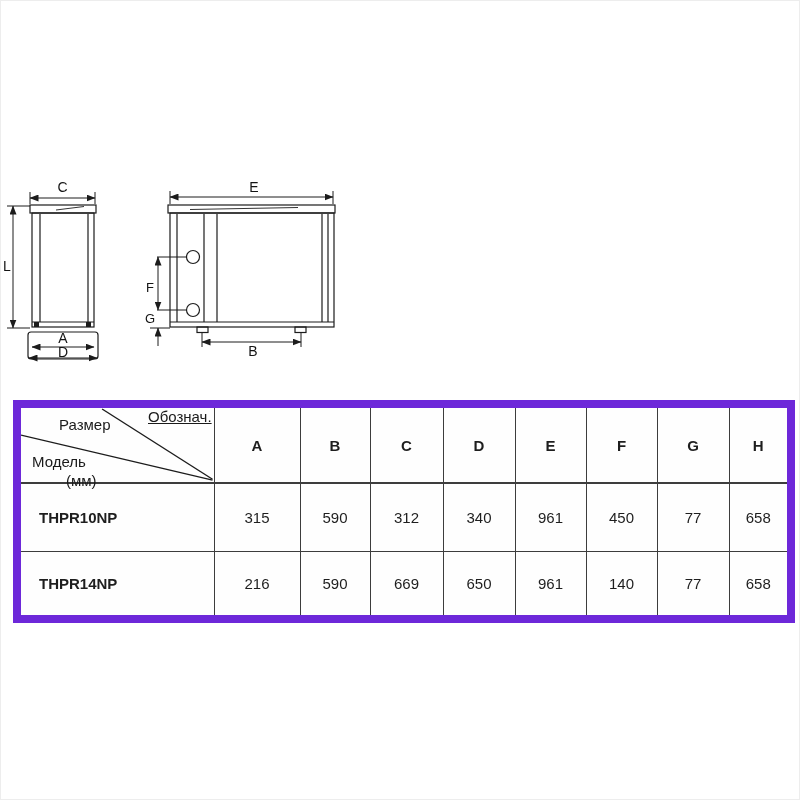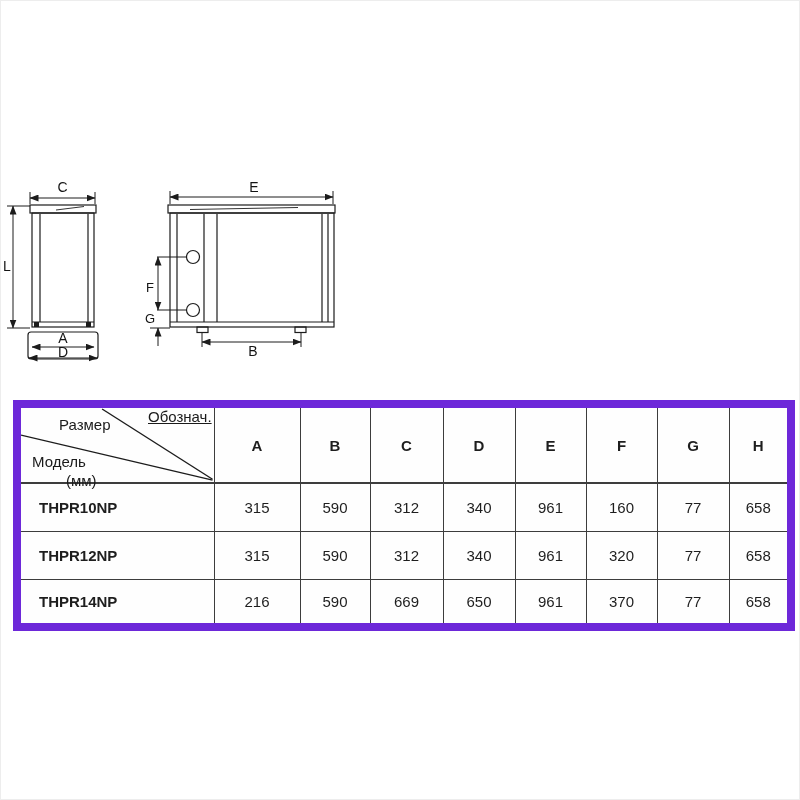--- a/index.html
+++ b/index.html
@@ -182,40 +182,29 @@
     </tr>
   </thead>
   <tbody>
     <tr>
       <td class="model">THPR10NP</td>
       <td>315</td>
       <td>590</td>
       <td>312</td>
       <td>340</td>
       <td>961</td>
-      <td>160</td>
-      <td>77</td>
-      <td>658</td>
-    </tr>
-    <tr>
-      <td class="model">THPR12NP</td>
-      <td>315</td>
-      <td>590</td>
-      <td>312</td>
-      <td>340</td>
-      <td>961</td>
-      <td>320</td>
+      <td>450</td>
       <td>77</td>
       <td>658</td>
     </tr>
     <tr>
       <td class="model">THPR14NP</td>
       <td>216</td>
       <td>590</td>
       <td>669</td>
       <td>650</td>
       <td>961</td>
-      <td>370</td>
+      <td>140</td>
       <td>77</td>
       <td>658</td>
     </tr>
   </tbody>
 </table>
 
 </body></html>

